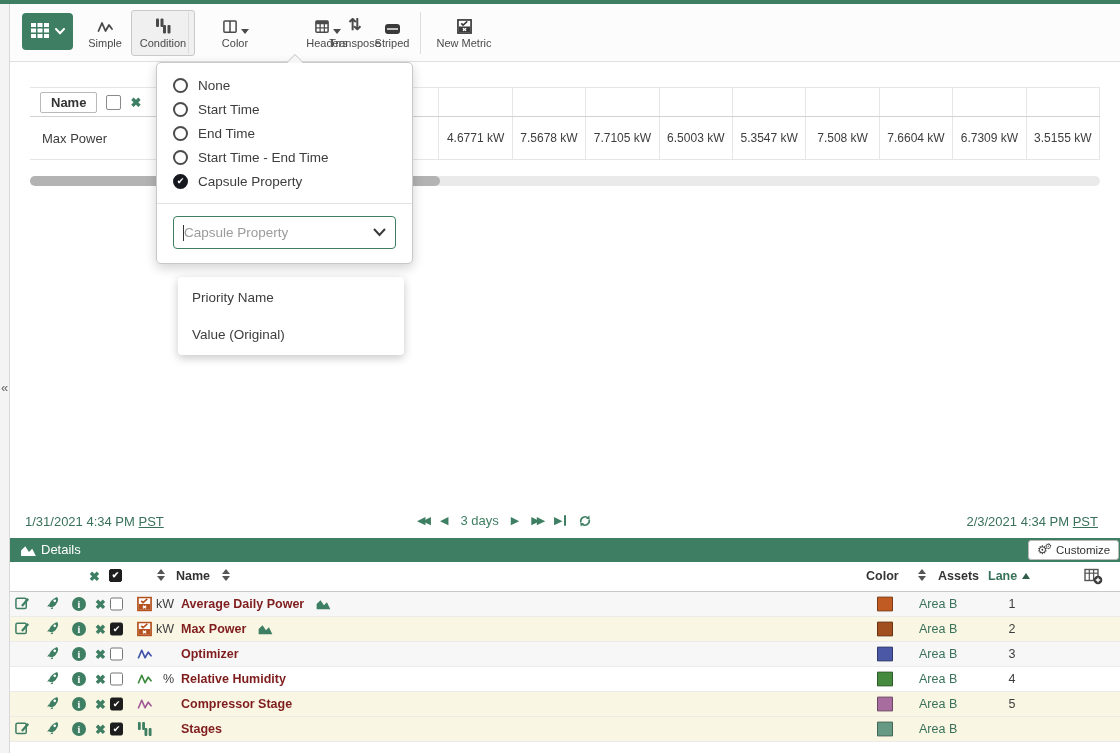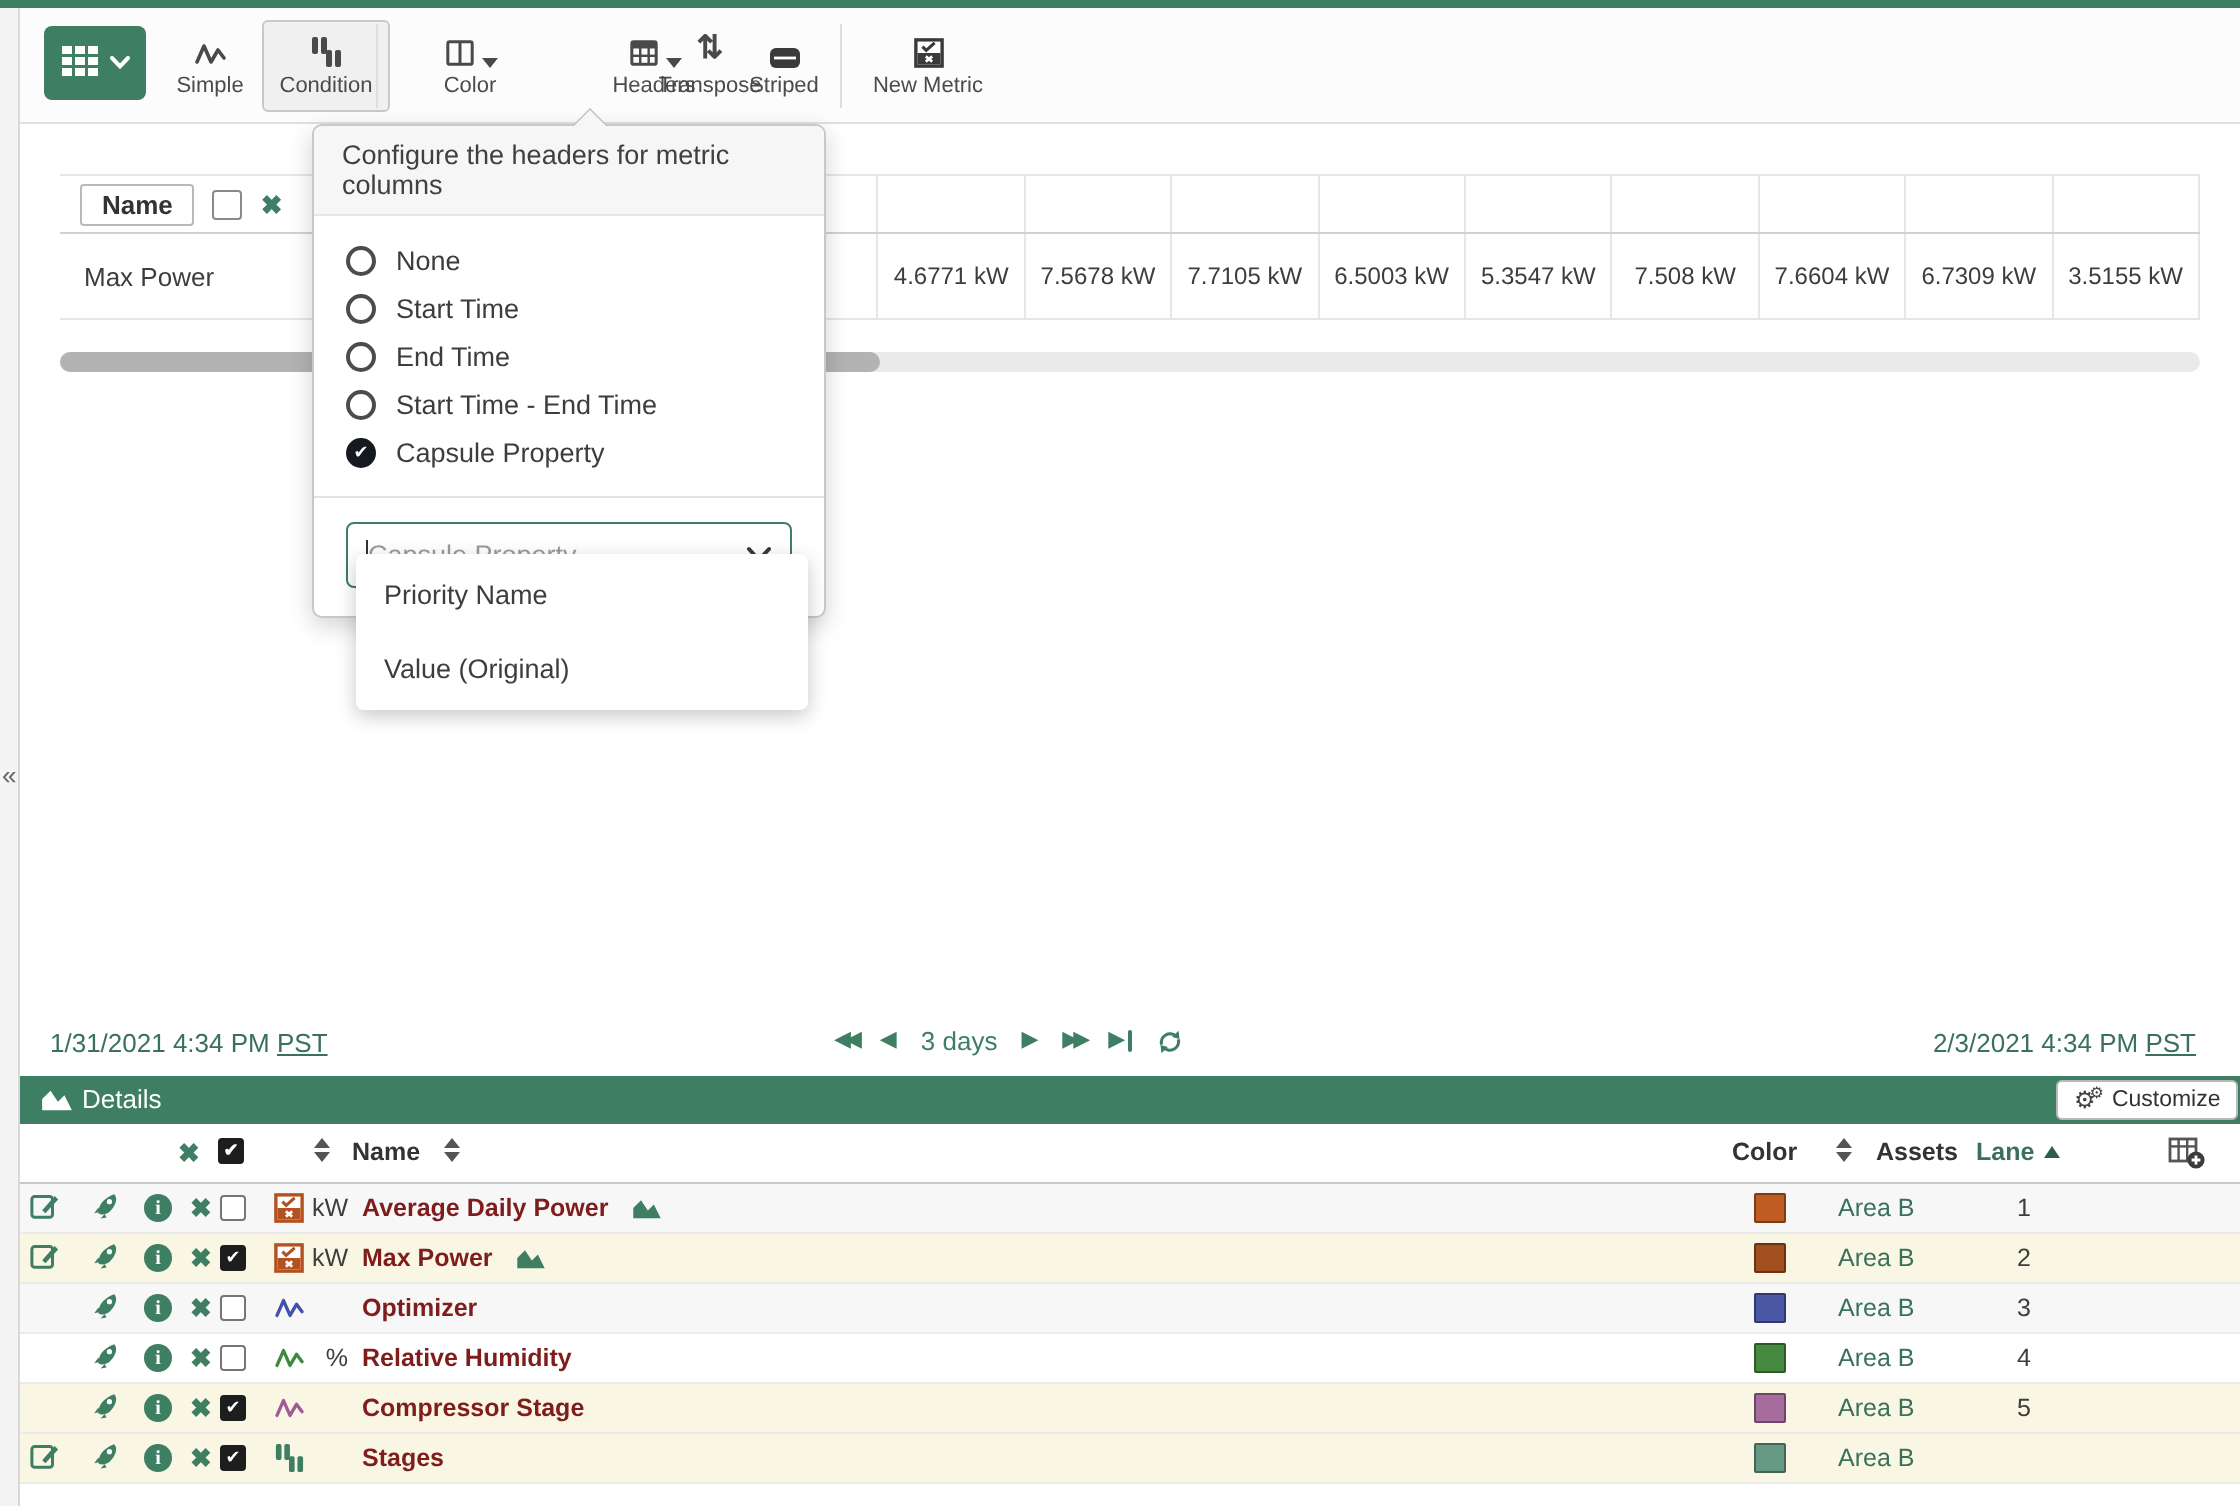--- a/index.html
+++ b/index.html
@@ -257,21 +257,20 @@
     </div>
   </div>
 
   <div id="hscroll" class="abs">
     <div id="hscroll-thumb" class="abs"></div>
   </div>
 
   <div id="popover" class="abs">
     <div id="pop-arrow-b"></div>
     <div id="pop-arrow-f"></div>
-    <div id="pop-title">Configure the headers for metric columns</div>
     <div id="pop-body">
       <div class="radio-row">
         <span class="radio"></span>
         <span>None</span>
       </div>
       <div class="radio-row">
         <span class="radio"></span>
         <span>Start Time</span>
       </div>
       <div class="radio-row">

